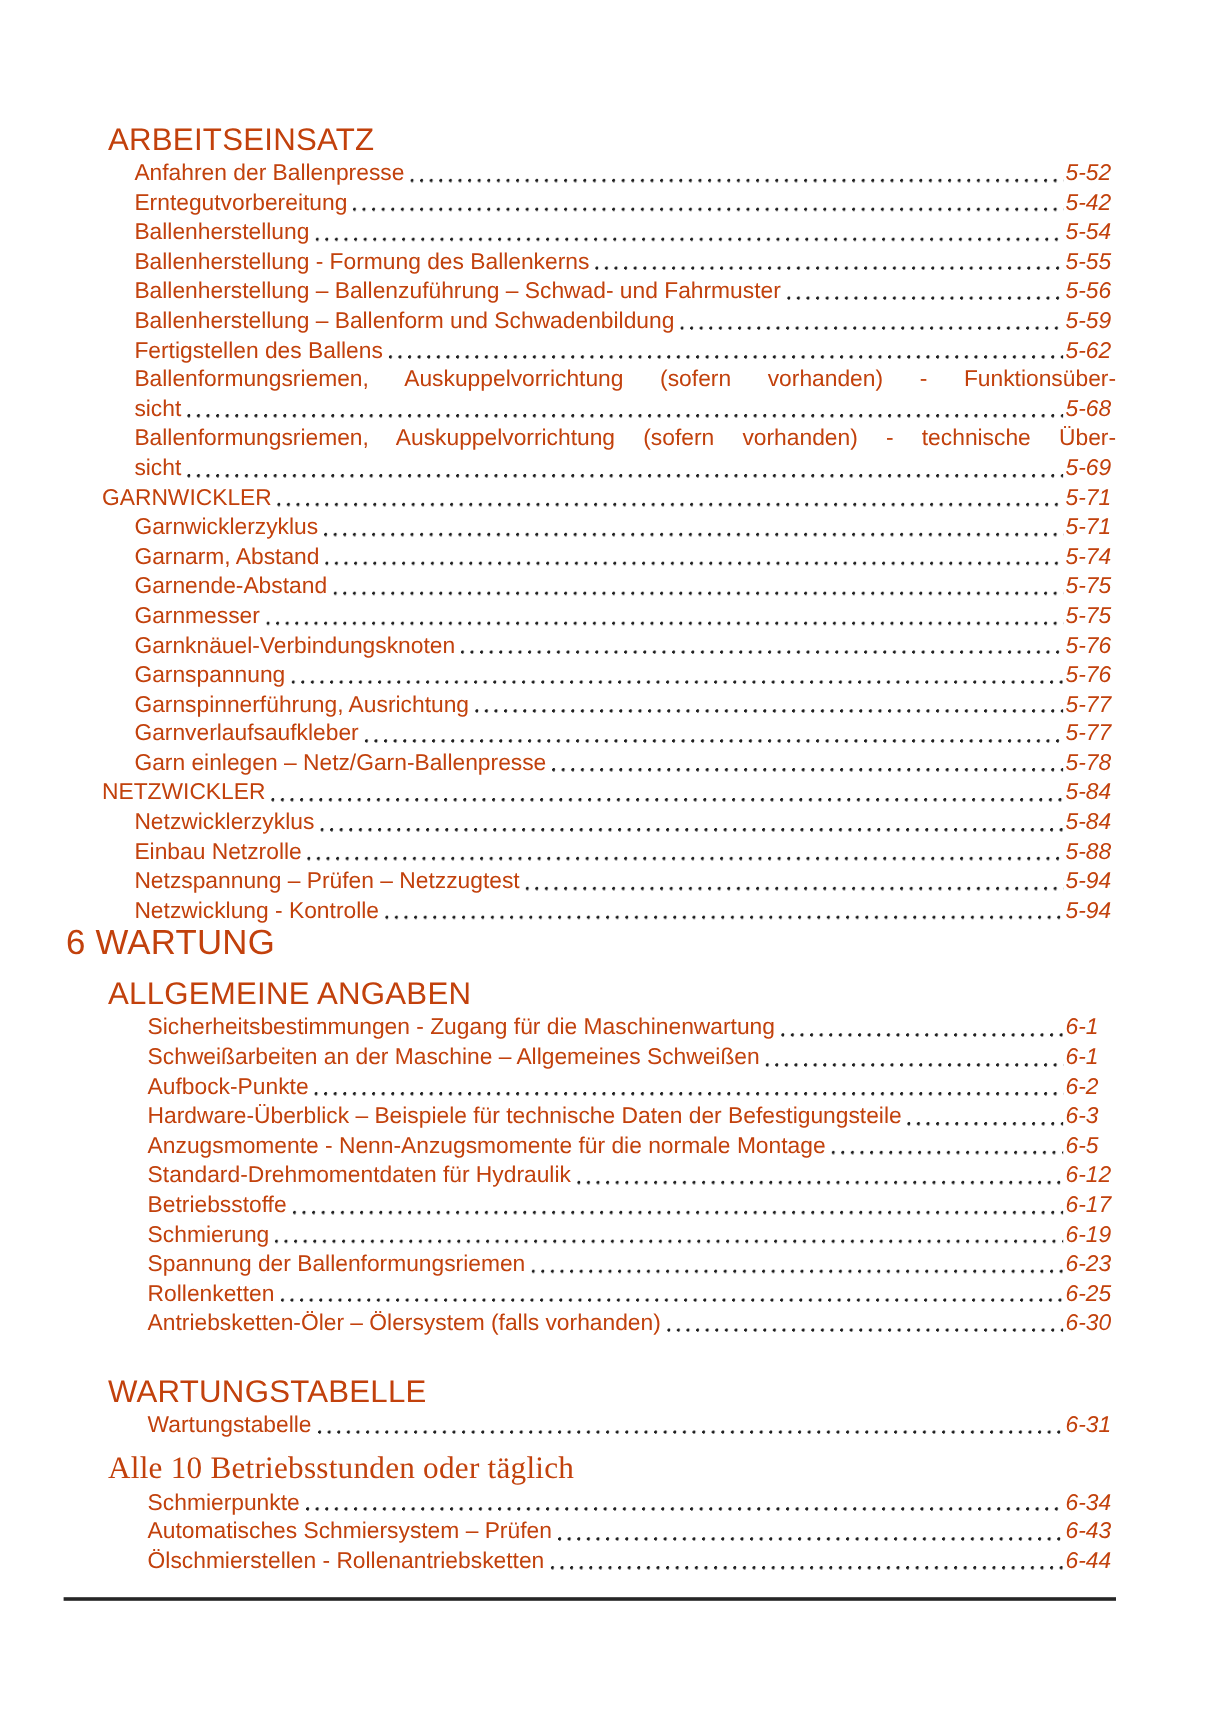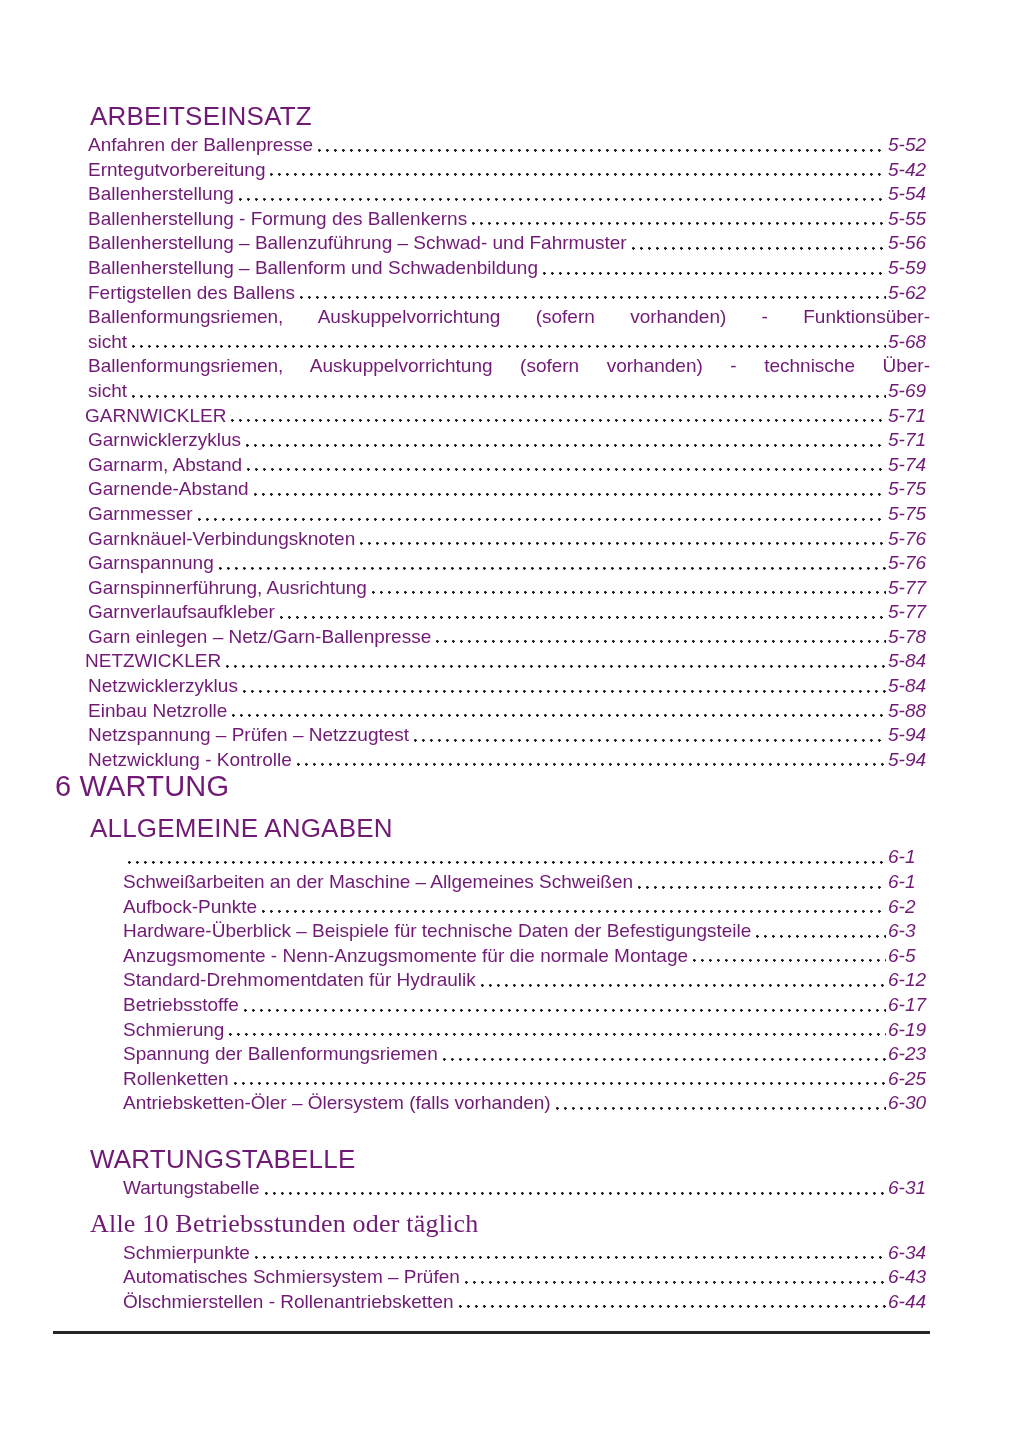--- a/index.html
+++ b/index.html
@@ -5,21 +5,21 @@
   html,body { margin:0; padding:0; background:#ffffff; }
   .page {
     position:relative;
     width:1024px;
     height:1447px;
     background:#ffffff;
     box-sizing:border-box;
     padding-top:103px;
     overflow:hidden;
     font-family:"Liberation Sans","DejaVu Sans",sans-serif;
-    color:#701a75;
+    color:#c2410c;
     -webkit-font-smoothing:antialiased;
   }
   h1.chapter {
     font-size:29px; line-height:1; font-weight:400;
     margin:0 0 0 55px; letter-spacing:0.2px;
   }
   h2.section {
     font-size:26px; line-height:1; font-weight:400;
     margin:0 0 0 90px; letter-spacing:0.2px;
   }
@@ -32,21 +32,21 @@
   ol.toc {
     list-style:none;
     margin:4px 0 0 0;
     padding:0 94px 0 0;   
   }
   #blk-alle10 ol.toc { }
 
   ol.toc li { font-size:19px; line-height:24.6px; }
   li.ind0 { padding-left:123px; }
   li.ind1 { padding-left:85px; }
-  li.ind2 { padding-left:88px; }
+  li.ind2 { padding-left:112px; }
 
   .row { display:flex; align-items:flex-end; }
   .lbl { white-space:nowrap; }
   .dots {
     flex:1 1 auto;
     height:3px;
     margin:0 2px 6px 5px;
     background-image:radial-gradient(circle at 1.4px 1.4px, #1d1d1d 1.15px, rgba(0,0,0,0) 1.5px);
     background-size:8px 3px;
     background-repeat:repeat-x;
@@ -245,20 +245,21 @@
 
   <div id="blk-wartung">
     <h1 class="chapter">6 WARTUNG</h1>
   </div>
 
   <div id="blk-allgemeine">
     <h2 class="section">ALLGEMEINE ANGABEN</h2>
     <ol class="toc">
         <li class="ind0">
           <div class="row">
+            <span class="lbl">Sicherheitsbestimmungen - Zugang für die Maschinenwartung</span>
             <span class="dots"></span>
             <span class="pg">6-1</span>
           </div>
         </li>
         <li class="ind0">
           <div class="row">
             <span class="lbl">Schweißarbeiten an der Maschine – Allgemeines Schweißen</span>
             <span class="dots"></span>
             <span class="pg">6-1</span>
           </div>

